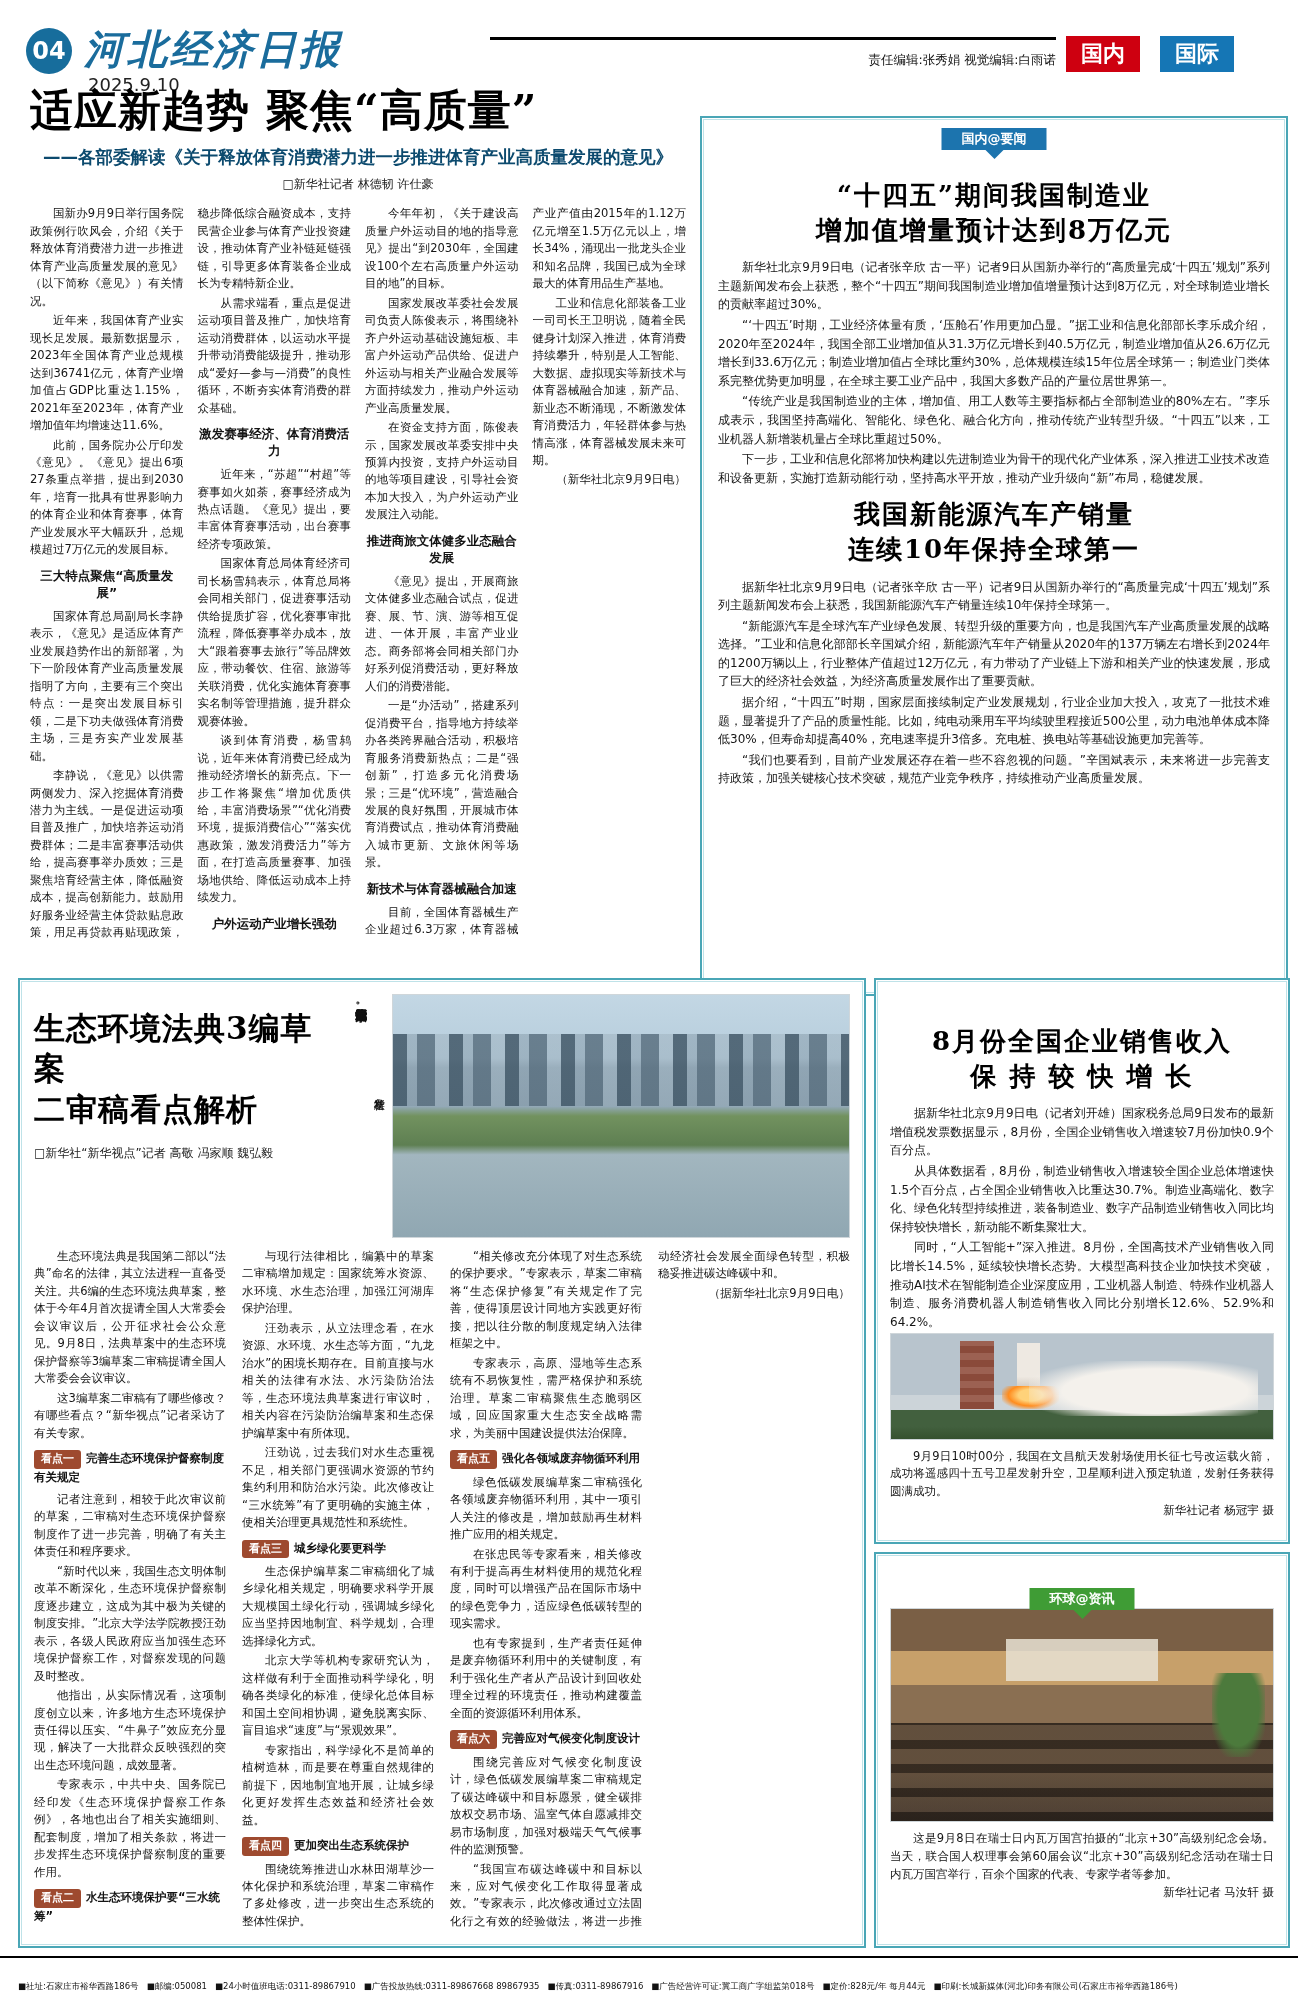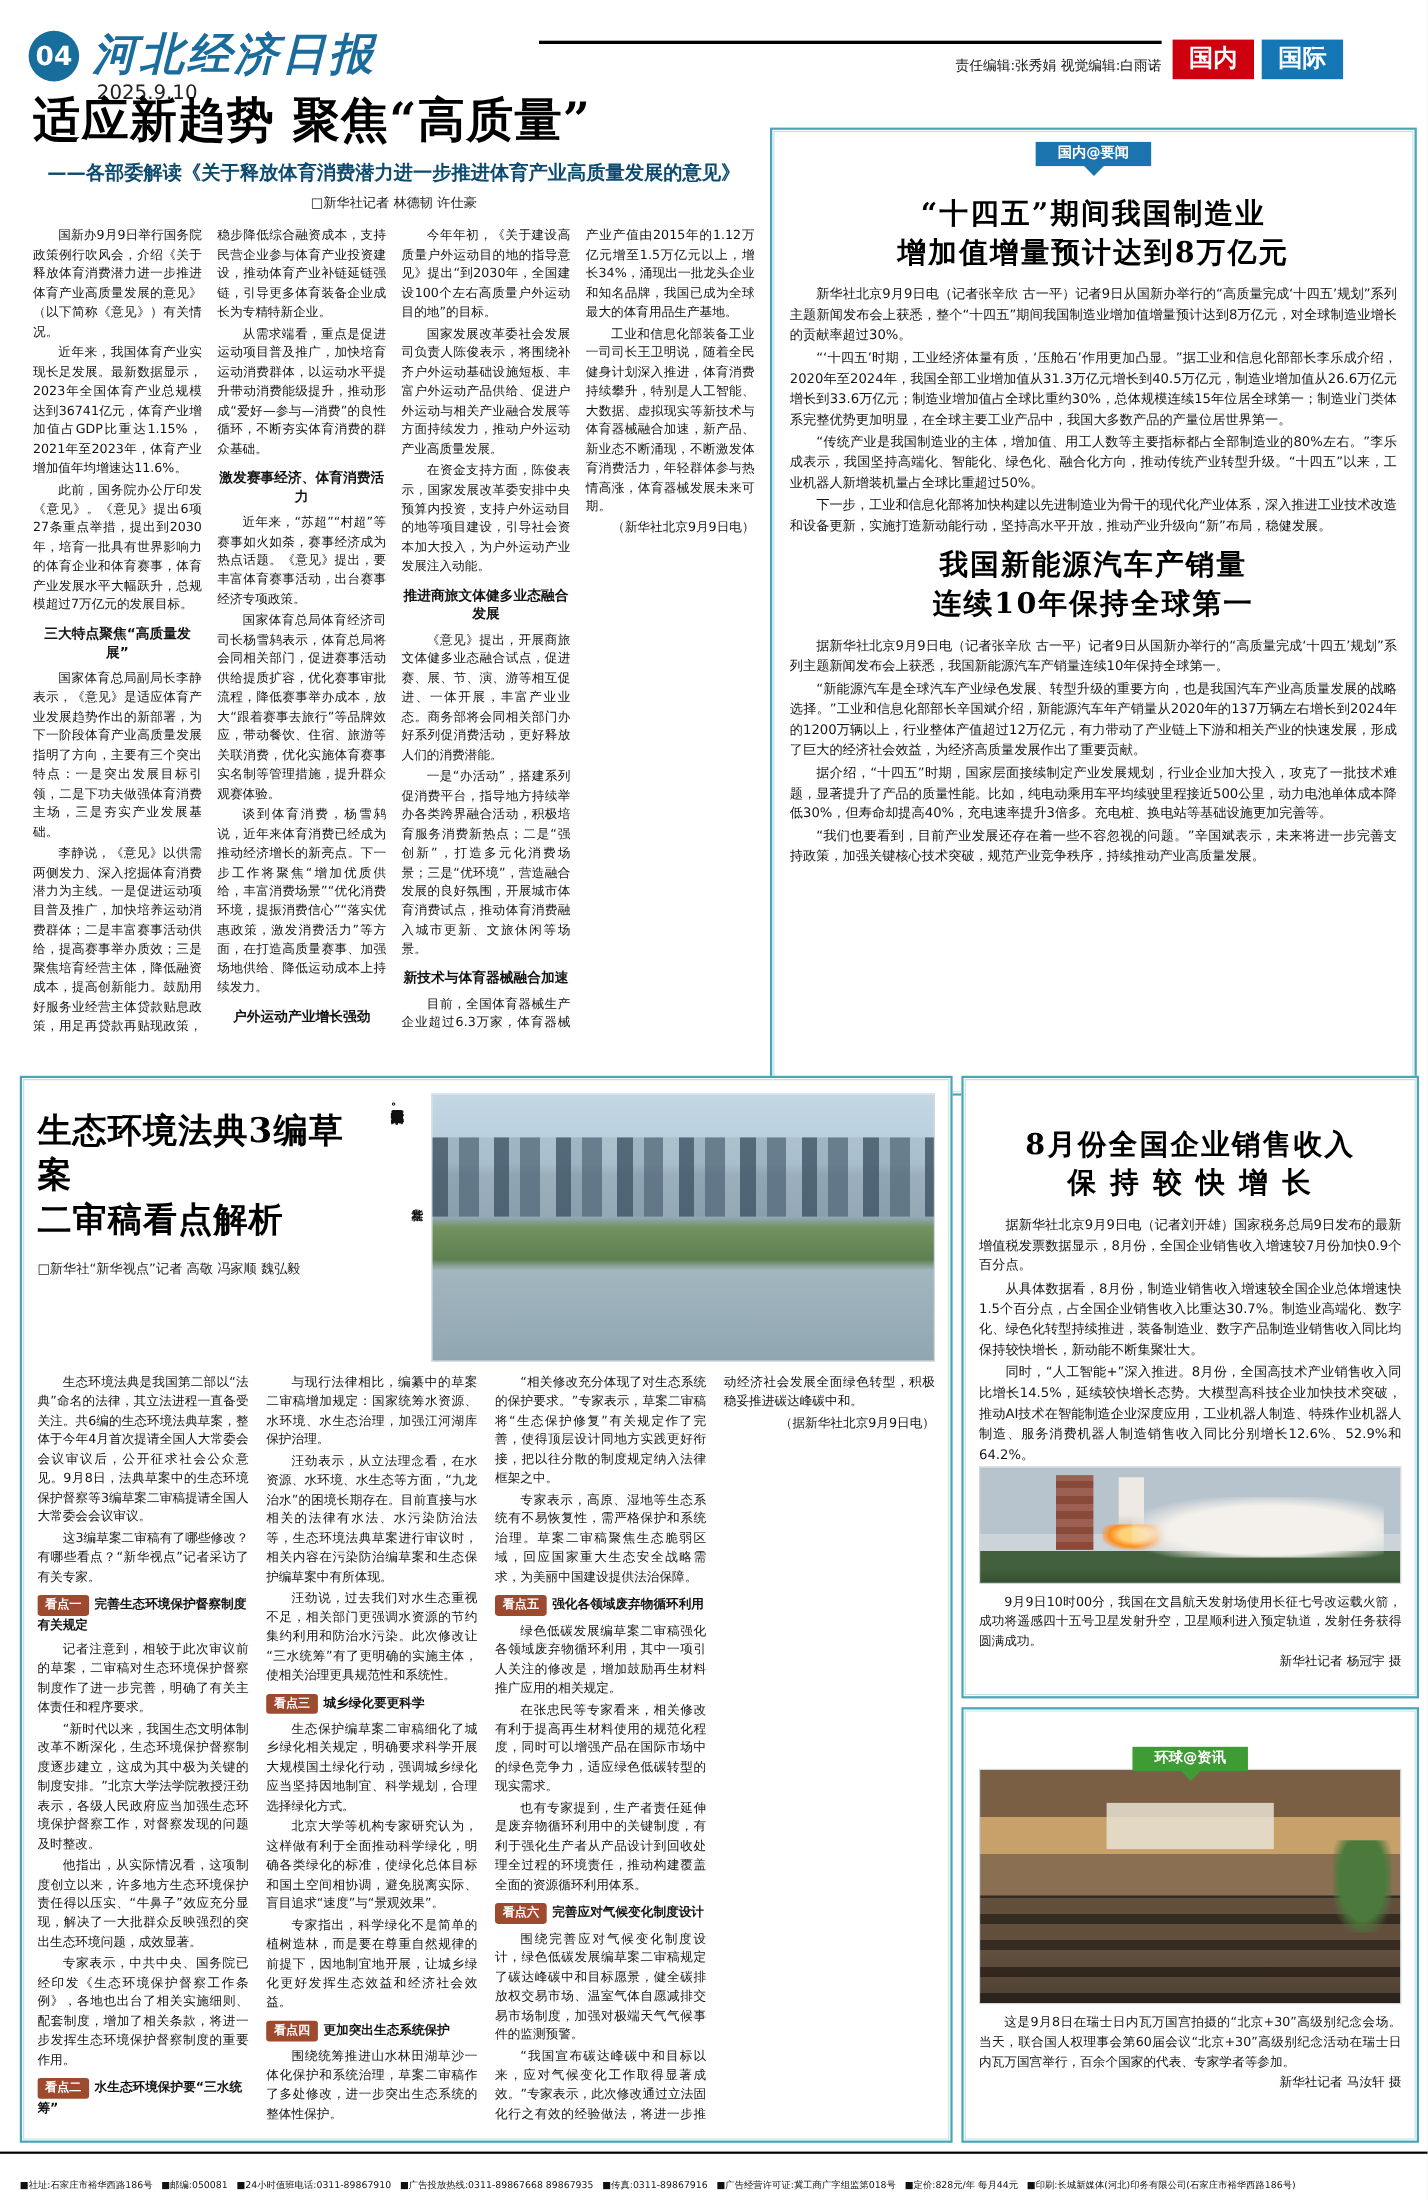--- a/index.html
+++ b/index.html
@@ -11,21 +11,21 @@
   }
   
   .page-badge{ position:absolute; left:26px; top:28px; width:46px; height:46px;
     border-radius:50%; background:#176d9c; color:#fff; font-size:24px; font-weight:bold;
     display:flex; align-items:center; justify-content:center; }
   .masthead{ position:absolute; left:84px; top:22px; font-family:"DejaVu Serif","Liberation Serif",serif;
     font-style:italic; font-weight:900; font-size:40px; color:#1a6c9c; letter-spacing:3px; }
   .pub-date{ position:absolute; left:88px; top:74px; font-size:18px; color:#222; }
   .header-rule{ position:absolute; left:490px; top:37px; width:566px; height:3px; background:#000; }
   .editors{ position:absolute; left:660px; top:52px; width:396px; text-align:right; font-size:12.5px; color:#111; }
-  .tabs{ position:absolute; left:1066px; top:36px; display:flex; gap:7px; }
+  .tabs{ position:absolute; left:1066px; top:36px; display:flex; gap:20px; }
   .tab{ color:#fff; font-weight:bold; font-size:22px; padding:7px 15px; line-height:1; }
   .tab-red{ background:#ce0010; }
   .tab-blue{ background:#1576b5; }
   
   .main-article{ position:absolute; left:30px; top:86px; width:656px; }
   .ma-headline{ font-family:"DejaVu Serif","Liberation Serif",serif; font-weight:900;
     font-size:43px; line-height:1.15; text-align:left; letter-spacing:1px; color:#000; }
   .ma-subtitle{ margin-top:10px; font-size:17.5px; font-weight:bold; text-align:center; color:#0c4a6e; }
   .ma-byline{ margin-top:7px; font-size:12px; text-align:center; color:#222; }
   .ma-body{ margin-top:12px; height:746px; column-count:4; column-gap:14px; column-fill:auto; overflow:hidden; }

